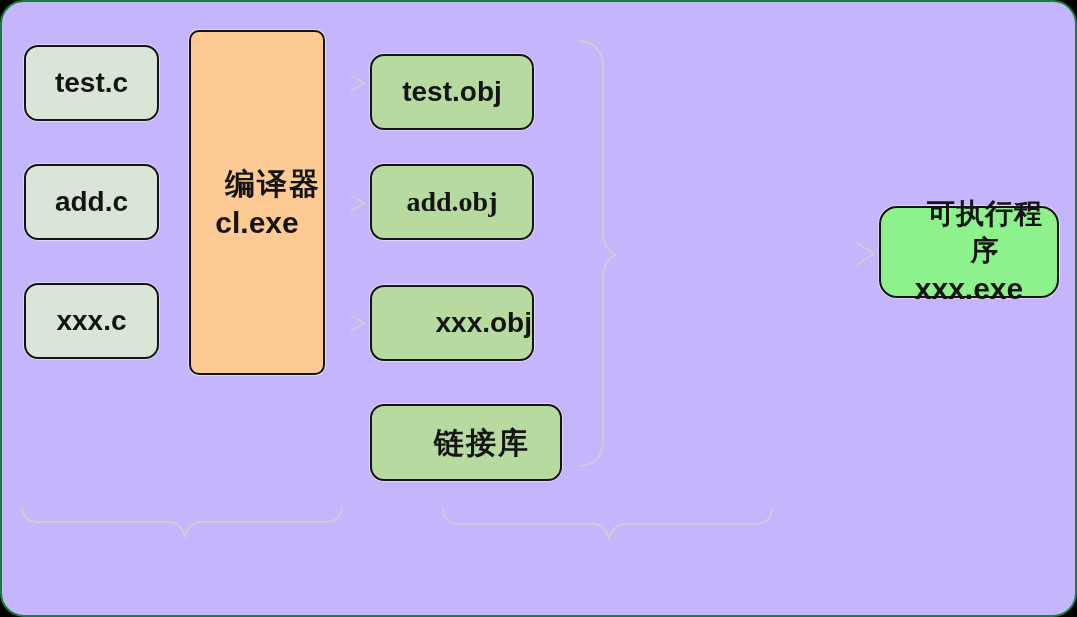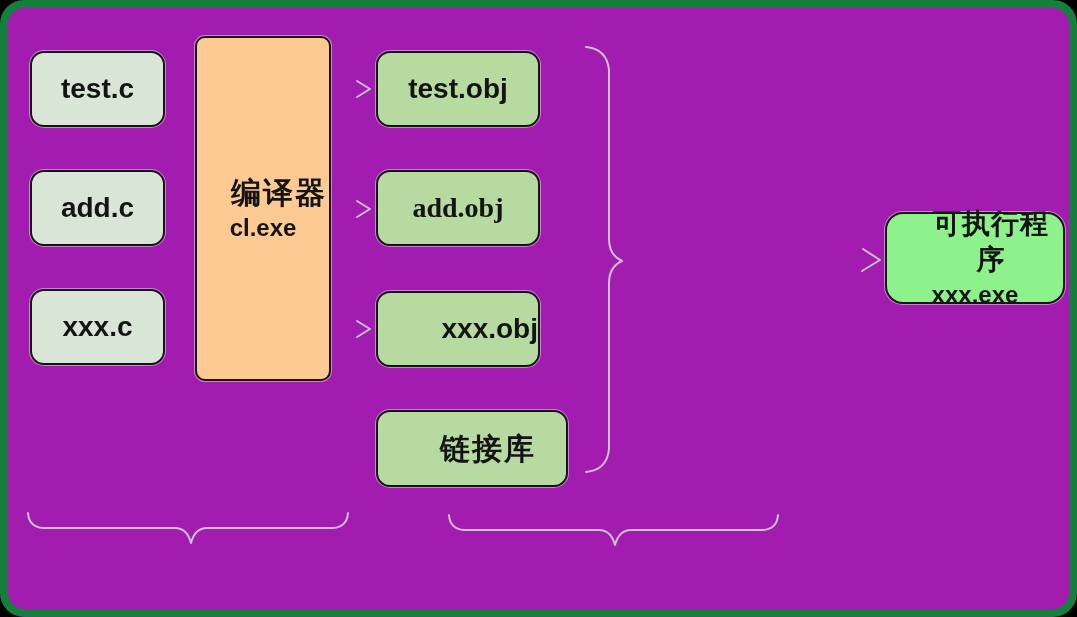--- a/index.html
+++ b/index.html
@@ -1,47 +1,47 @@
 <!DOCTYPE html>
 <html><head>
 <meta charset="utf-8">
 <style>
   html,body{margin:0;padding:0;background:#000;}
   .canvas{
     position:relative;
     width:1077px;height:617px;
-    background:#a21caf;
+    background:#c4b5fd;
     border-radius:24px;
     box-sizing:border-box;
-    border:8px solid #15803d;
+    border:2px solid #15803d;
     overflow:hidden;
     font-family:"Liberation Sans","DejaVu Sans",sans-serif;
   }
   .connector-layer{position:absolute;left:0;top:0;width:1077px;height:617px;}
   .box{
     position:absolute;
     box-sizing:border-box;
     border:2.5px solid #141414;
     border-radius:14px;
     display:flex;
     flex-direction:column;
     align-items:center;
     justify-content:center;
     color:#141414;
     text-align:center;
     box-shadow:0 0 0 1px rgba(255,255,255,0.45);
   }
   .box .lbl{font-size:28px;font-weight:600;line-height:1.15;}
   .box .title{font-size:30px;font-weight:600;line-height:1.3;letter-spacing:2px;margin-left:32px;}
-  .box .subtitle{font-size:24px;font-weight:600;line-height:1.3;}
+  .box .subtitle{font-size:30px;font-weight:600;line-height:1.3;}
   .src{left:22px;width:135px;height:76px;background:#d9e5d6;}
   .src.s0{top:43px;} .src.s1{top:162px;} .src.s2{top:281px;}
   .compiler{left:187px;top:28px;width:136px;height:345px;background:#fcca92;border-radius:10px;}
   .obj{left:368px;width:164px;height:76px;background:#b6da9f;}
-  .obj.o0{top:43px;} .obj.o1{top:162px;font-family:Liberation Serif, serif;} .obj.o2{top:283px;align-items:flex-end;}
+  .obj.o0{top:52px;} .obj.o1{top:162px;font-family:Liberation Serif, serif;} .obj.o2{top:283px;align-items:flex-end;}
   .linklib{left:368px;top:402px;width:192px;height:77px;background:#b6da9f;}
   .linker{left:664px;top:80px;width:168px;height:343px;background:#a8c4ec;border-radius:8px;}
   .exe{left:877px;top:204px;width:180px;height:92px;background:#8ef28c;border-radius:18px;}
   .exe .title{font-size:28px;letter-spacing:1px;}
   .stroke{stroke:#cfcfcf;stroke-width:2;fill:none;stroke-linecap:round;stroke-linejoin:round;opacity:0.92;}
 </style>
 </head>
 <body>
 
 <div class="canvas">

